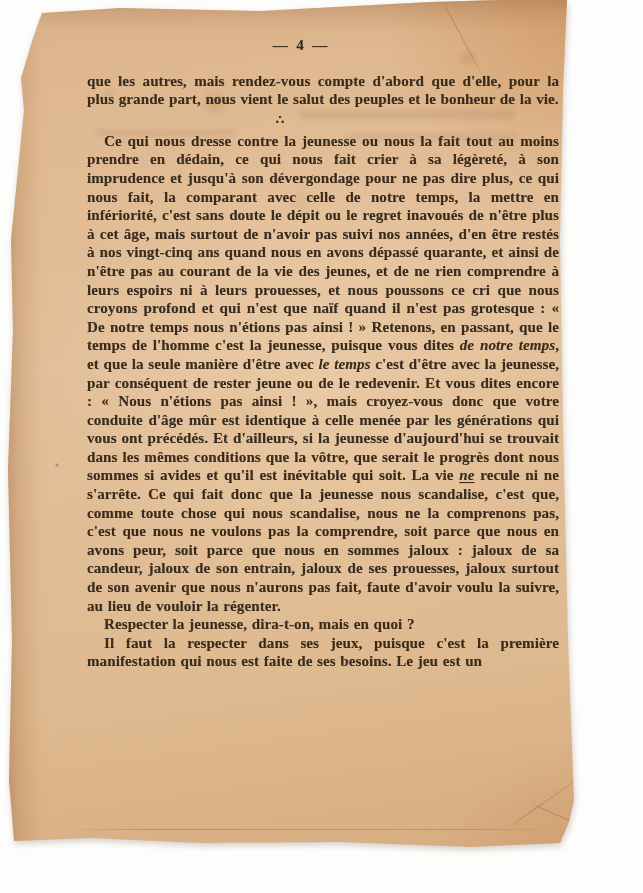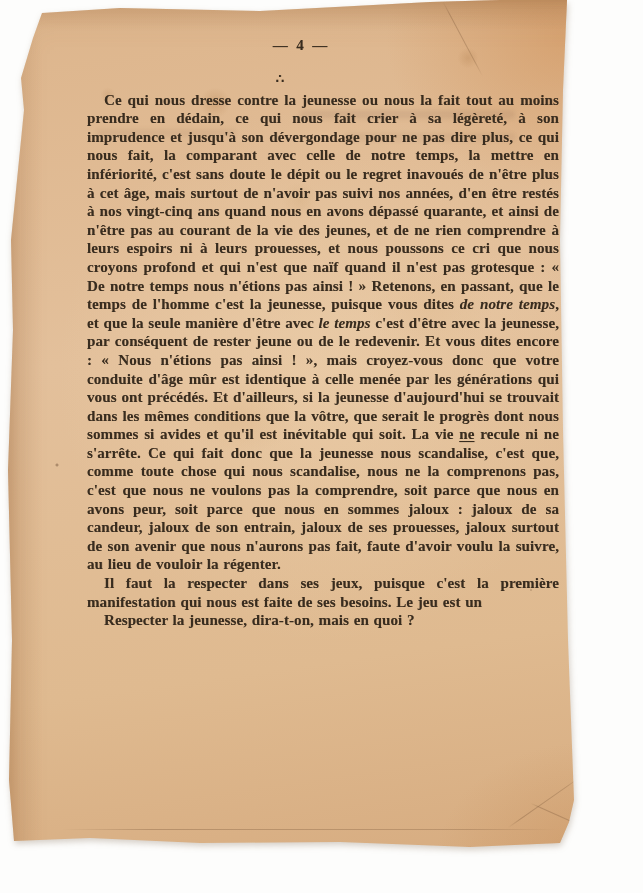--- a/index.html
+++ b/index.html
@@ -77,46 +77,47 @@
   .text-block p.noindent { text-indent: 0; }
 
   .asterism {
     text-align: center; font-size: 13px; line-height: 13px;
     margin: 4px 0 6px 0;
     transform: translateX(-42px);
     letter-spacing: 2px;
   }
 
   .text-block i { }
-  .u { text-decoration: underline; text-decoration-thickness: 1px; text-underline-offset: 2px; }
+  .u { text-decoration: underline; text-decoration-thickness: 1px; text-underline-offset: 2px; font-style: italic; }
 </style>
 </head>
 <body>
 
 <div class="scene">
   <div class="paper-wrap">
     <div class="paper">
 
       <div class="ghost g1"></div>
       <div class="ghost g2"></div>
       <div class="ghost g3"></div>
 
       <div class="crease bottom"></div>
       <div class="crease tr"></div>
       <div class="crease br1"></div>
       <div class="crease br2"></div>
 
       <div class="text-block">
         <div class="pagenum">— 4 —</div>
 
+        <p class="noindent">que les autres, mais rendez-vous compte d'abord que d'elle, pour la plus grande part, nous vient le salut des peuples et le bonheur de la vie.</p>
 
         <div class="asterism">∴</div>
 
         <p><span>Ce qui nous dresse contre la jeunesse ou nous la fait tout au moins prendre en dédain, ce qui nous fait crier à sa légèreté, à son imprudence et jusqu'à son dévergondage pour ne pas dire plus, ce qui nous fait, la comparant avec celle de notre temps, la mettre en infériorité, c'est sans doute le dépit ou le regret inavoués de n'être plus à cet âge, mais surtout de n'avoir pas suivi nos années, d'en être restés à nos vingt-cinq ans quand nous en avons dépassé quarante, et ainsi de n'être pas au courant de la vie des jeunes, et de ne rien comprendre à leurs espoirs ni à leurs prouesses, et nous poussons ce cri que nous croyons profond et qui n'est que naïf quand il n'est pas grotesque : « De notre temps nous n'étions pas ainsi ! » Retenons, en passant, que le temps de l'homme c'est la jeunesse, puisque vous dites </span><i>de notre temps</i><span>, et que la seule manière d'être avec </span><i>le temps</i><span> c'est d'être avec la jeunesse, par conséquent de rester jeune ou de le redevenir. Et vous dites encore : « Nous n'étions pas ainsi ! », mais croyez-vous donc que votre conduite d'âge mûr est identique à celle menée par les générations qui vous ont précédés. Et d'ailleurs, si la jeunesse d'aujourd'hui se trouvait dans les mêmes conditions que la vôtre, que serait le progrès dont nous sommes si avides et qu'il est inévitable qui soit. La vie </span><span class="u">ne</span><span> recule ni ne s'arrête. Ce qui fait donc que la jeunesse nous scandalise, c'est que, comme toute chose qui nous scandalise, nous ne la comprenons pas, c'est que nous ne voulons pas la comprendre, soit parce que nous en avons peur, soit parce que nous en sommes jaloux : jaloux de sa candeur, jaloux de son entrain, jaloux de ses prouesses, jaloux surtout de son avenir que nous n'aurons pas fait, faute d'avoir voulu la suivre, au lieu de vouloir la régenter.</span></p>
 
+        <p>Respecter la jeunesse, dira-t-on, mais en quoi ?</p>
+
         <p>Il faut la respecter dans ses jeux, puisque c'est la première manifestation qui nous est faite de ses besoins. Le jeu est un</p>
-
-        <p>Respecter la jeunesse, dira-t-on, mais en quoi ?</p>
       </div>
 
     </div>
   </div>
 </div>
 
 </body></html>

